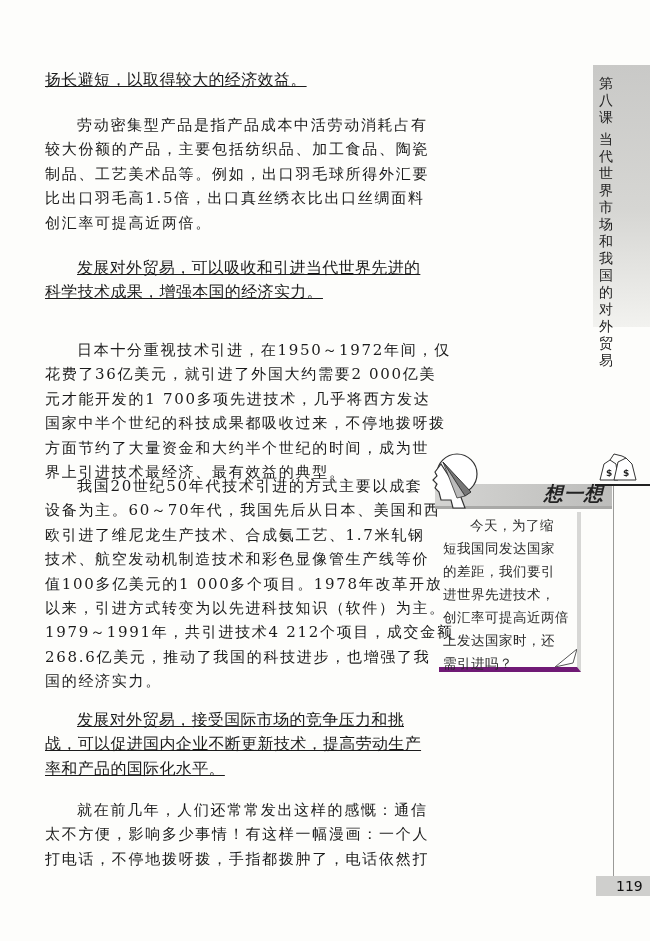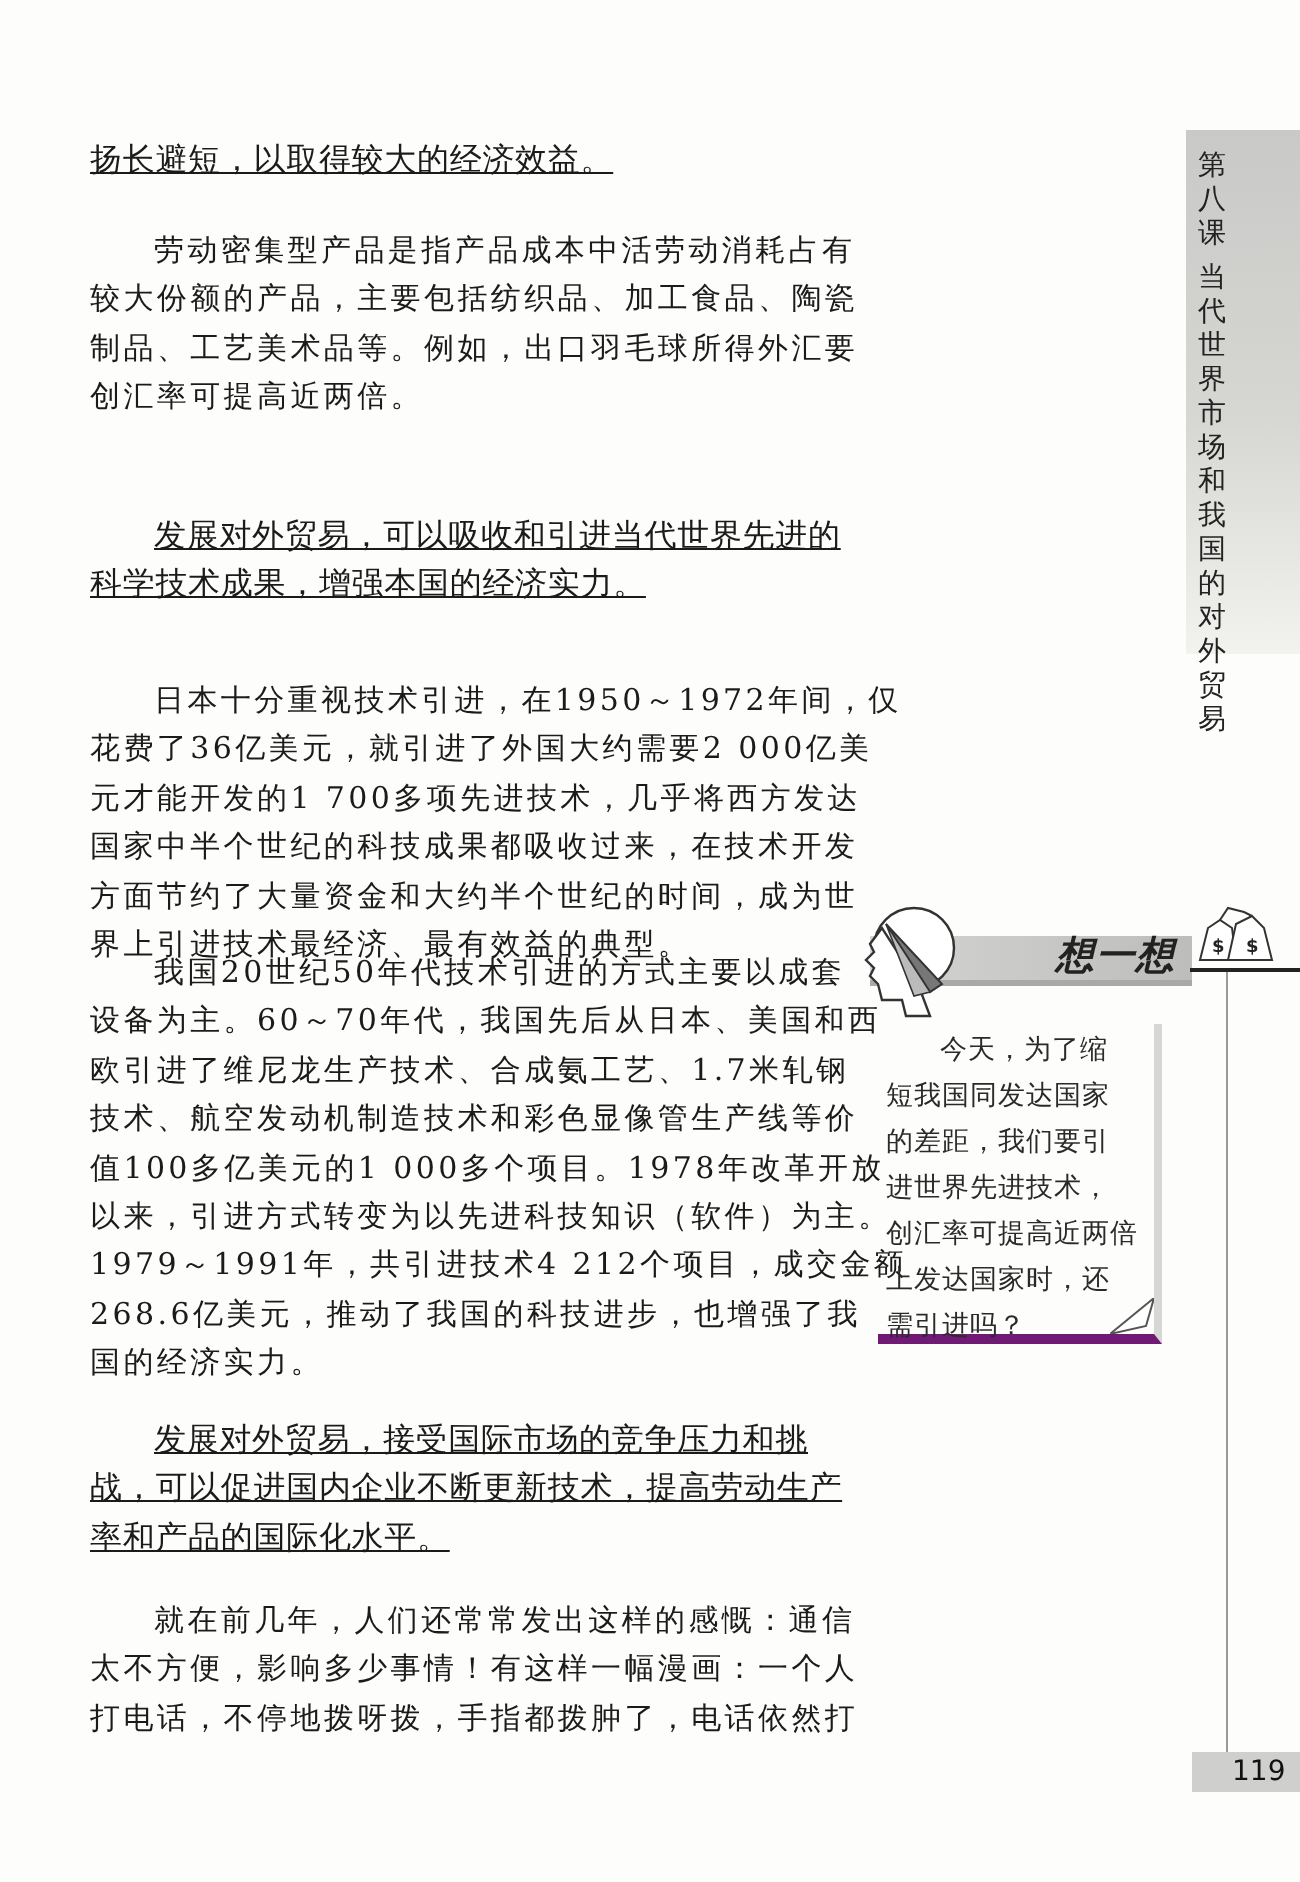--- a/index.html
+++ b/index.html
@@ -14,22 +14,22 @@
   
   .strip { position:absolute; left:593px; top:65px; width:57px; height:262px;
            background:linear-gradient(180deg,#c9c9c7 0%,#d6d6d3 55%,#f2f2ef 100%); }
   .strip .vt { position:absolute; left:4px; width:18px; font-family:"DejaVu Sans",sans-serif;
                font-size:14px; line-height:17px; color:#222; text-align:center; }
   .strip .lesson { top:10px; }
   .strip .title { top:66px; }
 
   
   .think { position:absolute; left:435px; top:450px; width:150px; height:230px; }
-  .think .head { position:absolute; left:0; top:18px; width:148px; height:22px;
-                 background:linear-gradient(90deg,#d4d4d2,#bdbdbb); border-bottom:3px solid #a9a9a7;padding-left:13px; }
+  .think .head { position:absolute; left:0; top:34px; width:177px; height:22px;
+                 background:linear-gradient(90deg,#d4d4d2,#bdbdbb); border-bottom:3px solid #a9a9a7; }
   .think .head-title { position:absolute; right:8px; top:-3px; font-family:"DejaVu Sans",sans-serif;
                  font-style:italic; font-weight:bold; font-size:19px; letter-spacing:1px; color:#222; }
   .think .face { position:absolute; left:-14px; top:0; width:60px; height:60px; }
   .think .body { position:absolute; left:4px; top:62px; width:138px; height:155px;
                  border-right:4px solid #d7d7d5; border-bottom:5px solid #701a75; }
   .think .text { position:absolute; left:4px; top:2px; width:136px;
                  font-family:"DejaVu Sans",sans-serif; font-size:13.5px; line-height:23px; color:#2a2a2a; }
   .think .text span { display:block; white-space:nowrap; letter-spacing:0.5px; }
   .think .curl { position:absolute; right:0; bottom:0; width:22px; height:18px; }
 
@@ -68,33 +68,34 @@
 </div>
 
 <div class="p serif" style="top:68px">
   <span class="line">扬长避短，以取得较大的经济效益。</span>
 </div>
 
 <div class="p kai" style="top:113px">
   <span class="line indent kai">劳动密集型产品是指产品成本中活劳动消耗占有</span>
   <span class="line kai">较大份额的产品，主要包括纺织品、加工食品、陶瓷</span>
   <span class="line kai">制品、工艺美术品等。例如，出口羽毛球所得外汇要</span>
+  <span class="line kai">比出口羽毛高1.5倍，出口真丝绣衣比出口丝绸面料</span>
   <span class="line kai">创汇率可提高近两倍。</span>
 </div>
 
 <div class="p serif" style="top:256px">
   <span class="line indent">发展对外贸易，可以吸收和引进当代世界先进的</span>
   <span class="line">科学技术成果，增强本国的经济实力。</span>
 </div>
 
 <div class="p kai" style="top:338px">
   <span class="line indent kai">日本十分重视技术引进，在1950～1972年间，仅</span>
   <span class="line kai">花费了36亿美元，就引进了外国大约需要2 000亿美</span>
   <span class="line kai">元才能开发的1 700多项先进技术，几乎将西方发达</span>
-  <span class="line kai">国家中半个世纪的科技成果都吸收过来，在技术开发</span>
+  <span class="line kai">国家中半个世纪的科技成果都吸收过来，不停地拨呀拨</span>
   <span class="line kai">方面节约了大量资金和大约半个世纪的时间，成为世</span>
   <span class="line kai">界上引进技术最经济、最有效益的典型。</span>
 </div>
 
 <div class="p kai" style="top:474px">
   <span class="line indent kai">我国20世纪50年代技术引进的方式主要以成套</span>
   <span class="line kai">设备为主。60～70年代，我国先后从日本、美国和西</span>
   <span class="line kai">欧引进了维尼龙生产技术、合成氨工艺、1.7米轧钢</span>
   <span class="line kai">技术、航空发动机制造技术和彩色显像管生产线等价</span>
   <span class="line kai">值100多亿美元的1 000多个项目。1978年改革开放</span>

